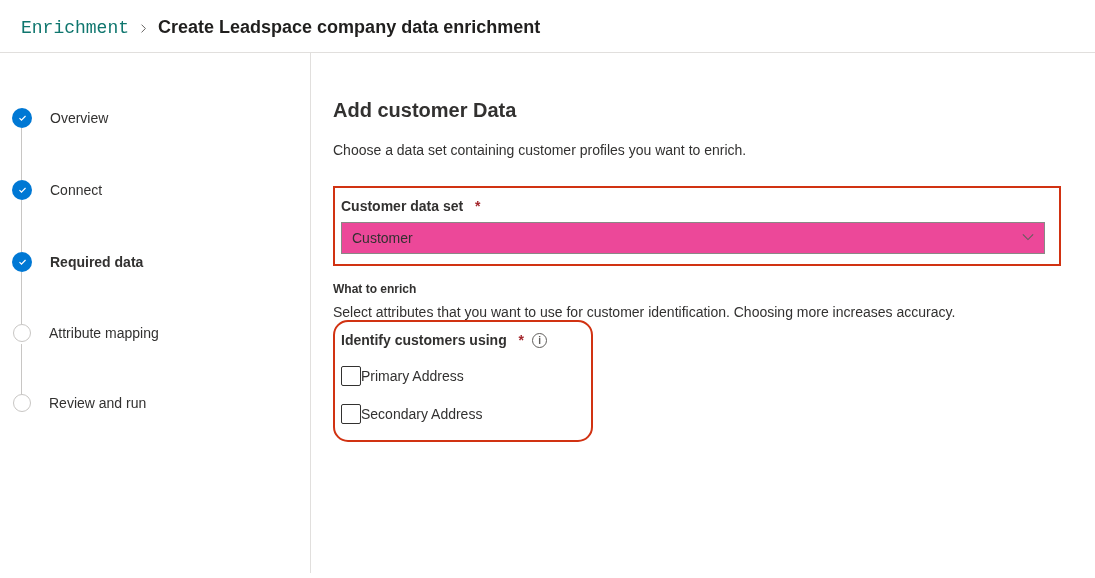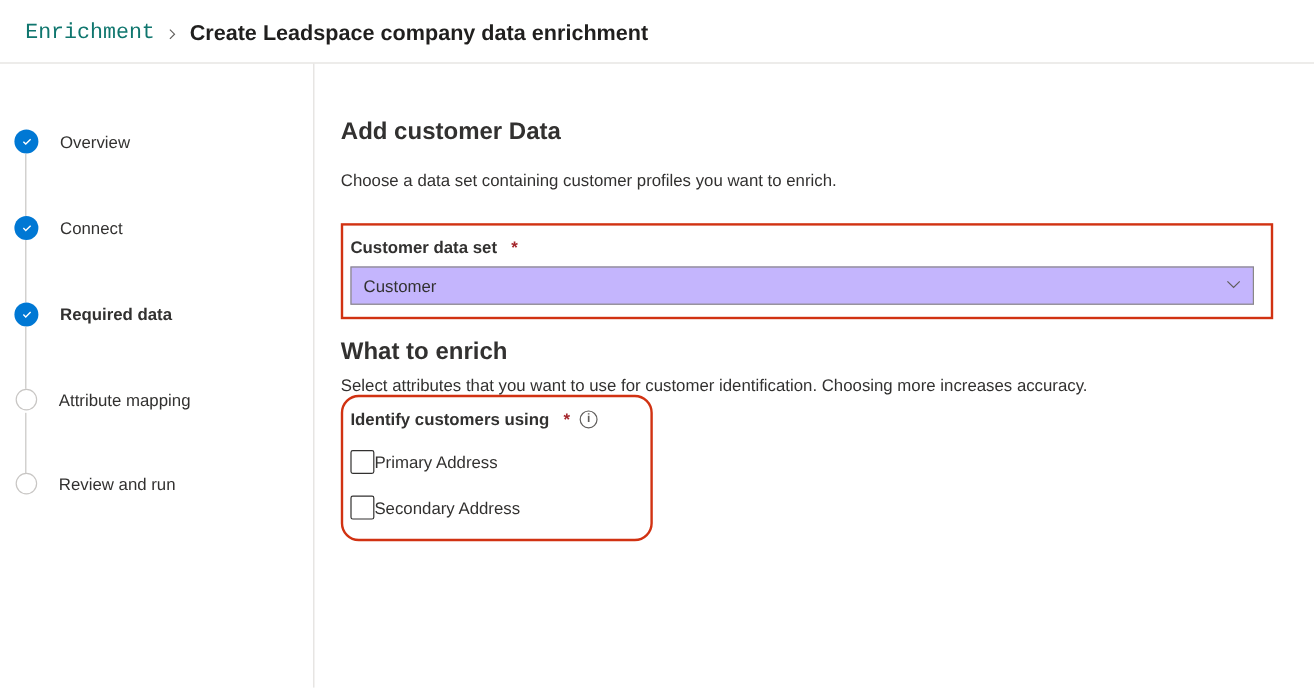--- a/index.html
+++ b/index.html
@@ -22,21 +22,21 @@
     font-size: 18px;
   }
   .bc-link { color: #0f766e; cursor: pointer; font-family: Liberation Mono, monospace; }
   .bc-chevron { color: #605e5c; font-size: 14px; }
   .bc-current { font-weight: 600; color: #201f1e; }
 
   .body-row { display: flex; }
 
   
   .sidebar {
-    width: 262px;
+    width: 311px;
     padding: 55px 0 0 12px;
     border-right: 1px solid #e1dfdd;
     min-height: 520px;
   }
   .steps { list-style: none; position: relative; }
   .step { position: relative; display: flex; align-items: center; gap: 18px; padding: 0 0 52px 0; }
   .step:last-child { padding-bottom: 0; }
   .step-line {
     position: absolute;
     left: 9px;
@@ -67,25 +67,25 @@
 
   .field-label { font-weight: 600; font-size: 14px; margin-bottom: 8px; padding-left:0; display:flex; align-items:center; gap:4px;}
   .req { color: #a4262c; }
   .select {
     border: 1px solid #8a8886;
     height: 32px;
     display: flex; align-items: center;
     padding: 0 10px;
     justify-content: space-between;
     cursor: pointer;
-    background:#c4b5fd;
+    background:#ec4899;
   }
   .select .chev { color:#605e5c; }
 
-  h2.sub-title { font-size: 20px; font-weight: 600; margin: 16px 0 8px 0; }
+  h2.sub-title { font-size: 12px; font-weight: 600; margin: 16px 0 8px 0; }
   p.sub-desc { }
 
   .info-icon {
     display:inline-flex; width:15px; height:15px; border:1px solid #605e5c; border-radius:50%;
     align-items:center; justify-content:center; font-size:10px; color:#605e5c; margin-left:4px;
     cursor:pointer;
   }
 
   .check-row { display:flex; align-items:center; margin: 18px 0 0 0;}
   .check-box { width:20px; height:20px; border:1px solid #323130; border-radius:2px; cursor:pointer; background:#fff;}

